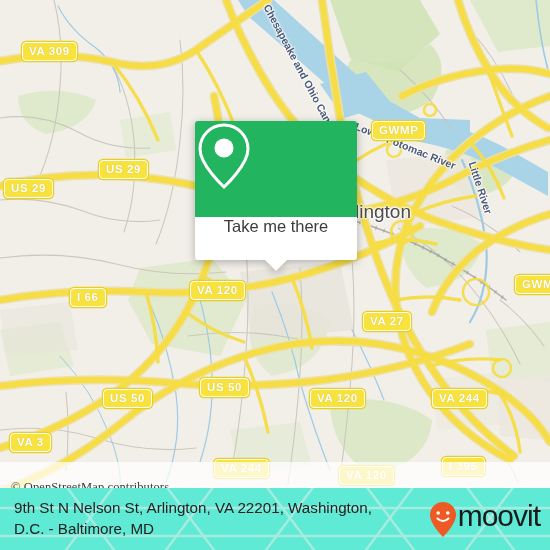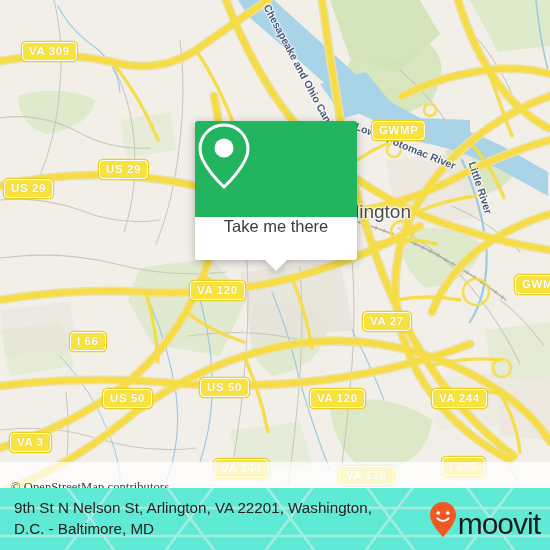--- a/index.html
+++ b/index.html
@@ -45,21 +45,21 @@
   #callout-tip{position:absolute;left:50%;bottom:-11px;margin-left:-11px;width:0;height:0;
                border-left:11px solid transparent;border-right:11px solid transparent;
                border-top:11px solid #fff;}
 
   
   #footer{position:absolute;left:0;top:488px;width:550px;height:62px;background:#5eead4;
           overflow:hidden;}
   #footer-wm{position:absolute;left:0;top:0;width:550px;height:62px;opacity:.5;}
   #addr{position:absolute;left:14px;top:9px;width:390px;font-size:15.2px;
         line-height:21px;color:#222;font-family:"Liberation Sans",sans-serif;}
-  #brand{position:absolute;right:10px;top:13px;display:flex;align-items:flex-end;}
+  #brand{position:absolute;right:10px;top:13px;display:flex;align-items:flex-start;}
   #brand-word{font-size:30px;color:#1b1b1b;letter-spacing:-1px;
               font-family:"Liberation Sans",sans-serif;line-height:30px;}
 </style>
 </head>
 <body>
 
 <div id="page">
 
   <div id="map">
 
@@ -207,21 +207,21 @@
     <div class="waterlbl" style="left:272px;top:2px;transform:rotate(62deg);transform-origin:0 0;">Chesapeake and Ohio Canal</div>
     <div class="waterlbl" style="left:358px;top:120px;transform:rotate(22deg);transform-origin:0 0;">Lower Potomac River</div>
     <div class="waterlbl" style="left:478px;top:160px;transform:rotate(72deg);transform-origin:0 0;">Little River</div>
 
     <div class="placelbl" style="left:336px;top:201px;">Arlington</div>
 
     <div class="shield" style="left:22px;top:42px;">VA 309</div>
     <div class="shield" style="left:99px;top:160px;">US 29</div>
     <div class="shield" style="left:4px;top:179px;">US 29</div>
     <div class="shield" style="left:372px;top:121px;">GWMP</div>
-    <div class="shield" style="left:70px;top:288px;margin-top:44px;">I 66</div>
+    <div class="shield" style="left:70px;top:288px;">I 66</div>
     <div class="shield" style="left:190px;top:281px;">VA 120</div>
     <div class="shield" style="left:363px;top:312px;">VA 27</div>
     <div class="shield" style="left:515px;top:275px;">GWMP</div>
     <div class="shield" style="left:200px;top:378px;">US 50</div>
     <div class="shield" style="left:103px;top:389px;">US 50</div>
     <div class="shield" style="left:310px;top:389px;">VA 120</div>
     <div class="shield" style="left:432px;top:389px;">VA 244</div>
     <div class="shield" style="left:10px;top:433px;">VA 3</div>
     <div class="shield" style="left:214px;top:459px;">VA 244</div>
     <div class="shield" style="left:339px;top:466px;">VA 120</div>

